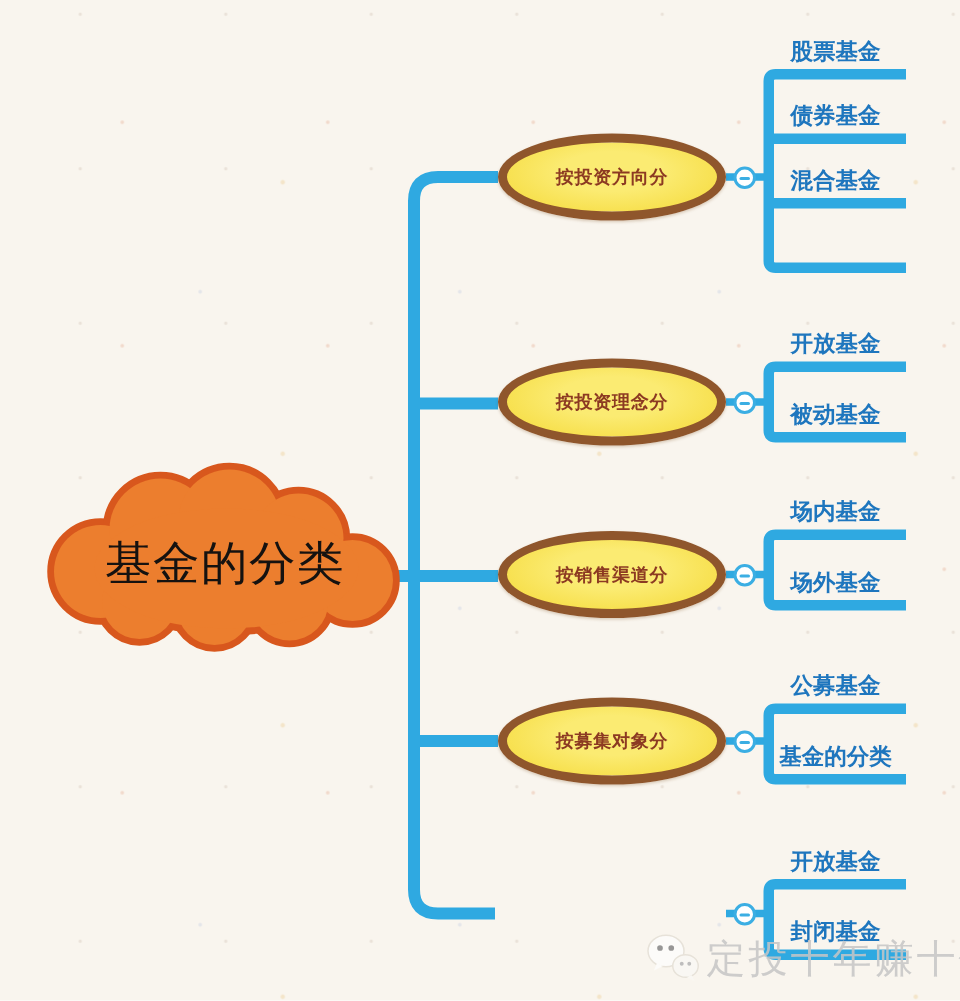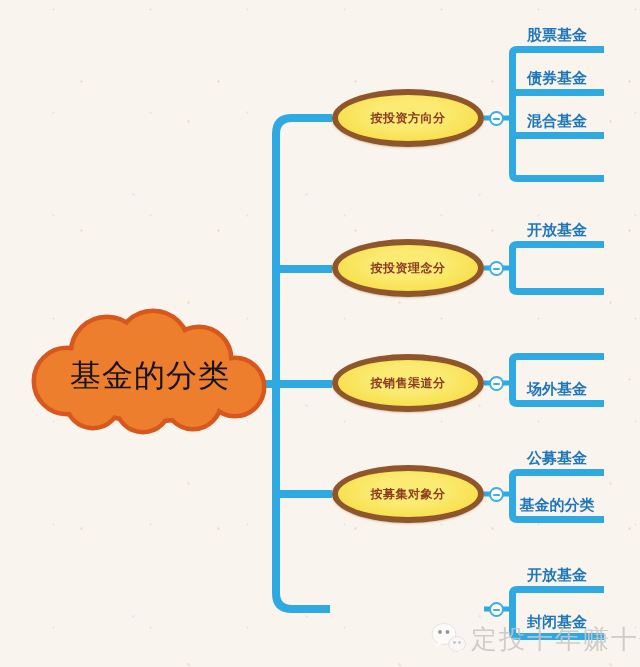--- a/index.html
+++ b/index.html
@@ -128,21 +128,23 @@
     </div>
   <div class="collapse-btn" style="top:602px">
       <span class="dash"></span>
     </div>
 
   <div class="leaf" style="top:24px">股票基金</div>
   <div class="leaf" style="top:67px">债券基金</div>
   <div class="leaf" style="top:110px">混合基金</div>
 
   <div class="leaf" style="top:219px">开放基金</div>
+  <div class="leaf" style="top:266px">被动基金</div>
 
+  <div class="leaf" style="top:331px">场内基金</div>
   <div class="leaf" style="top:378px">场外基金</div>
 
   <div class="leaf" style="top:447px">公募基金</div>
   <div class="leaf" style="top:494px">基金的分类</div>
 
   <div class="leaf" style="top:564px">开放基金</div>
   <div class="leaf" style="top:611px">封闭基金</div>
 
   <div class="watermark">
     <svg width="38" height="38" viewBox="0 0 38 38">

